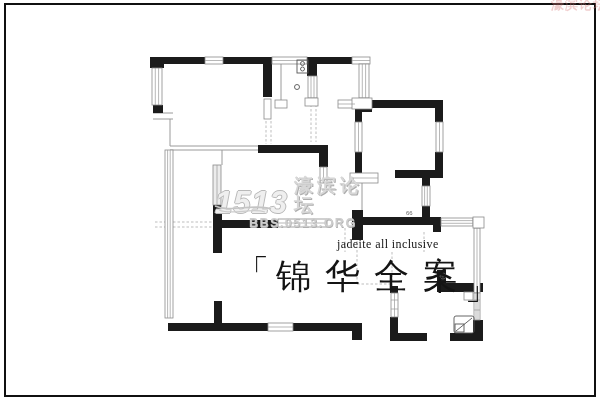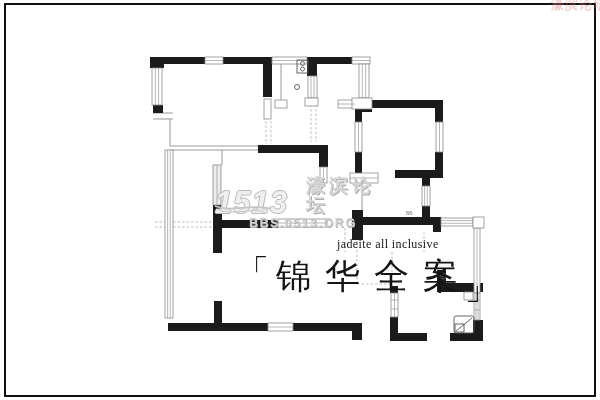--- a/index.html
+++ b/index.html
@@ -8,21 +8,21 @@
     overflow:hidden;font-family:"Liberation Sans","DejaVu Sans",sans-serif;
   }
   .page-border{
     position:absolute;left:4px;top:3px;right:4px;bottom:3px;
     border:2px solid #101010;pointer-events:none;
   }
   .plan-svg{position:absolute;left:0;top:0;}
 
   
   .wm{position:absolute;left:215px;top:176px;width:170px;line-height:1;user-select:none;}
-  .wm-row{display:flex;align-items:flex-end;gap:12px;}
+  .wm-row{display:flex;align-items:flex-end;}
   .wm-logo{
     position:relative;font-size:31px;font-weight:bold;font-style:italic;
     color:#efefef;letter-spacing:1px;
     text-shadow:1px 0 #b9b9b9,-1px 0 #b9b9b9,0 1px #b9b9b9,0 -1px #b9b9b9;
   }
   .wm-swoosh{position:absolute;left:-2px;top:27px;}
   .wm-cn{
     font-size:19px;font-weight:bold;letter-spacing:4px;margin-left:6px;
     color:#d7d7d7;text-shadow:1px 1px 0 #adadad;padding-bottom:4px;
   }

